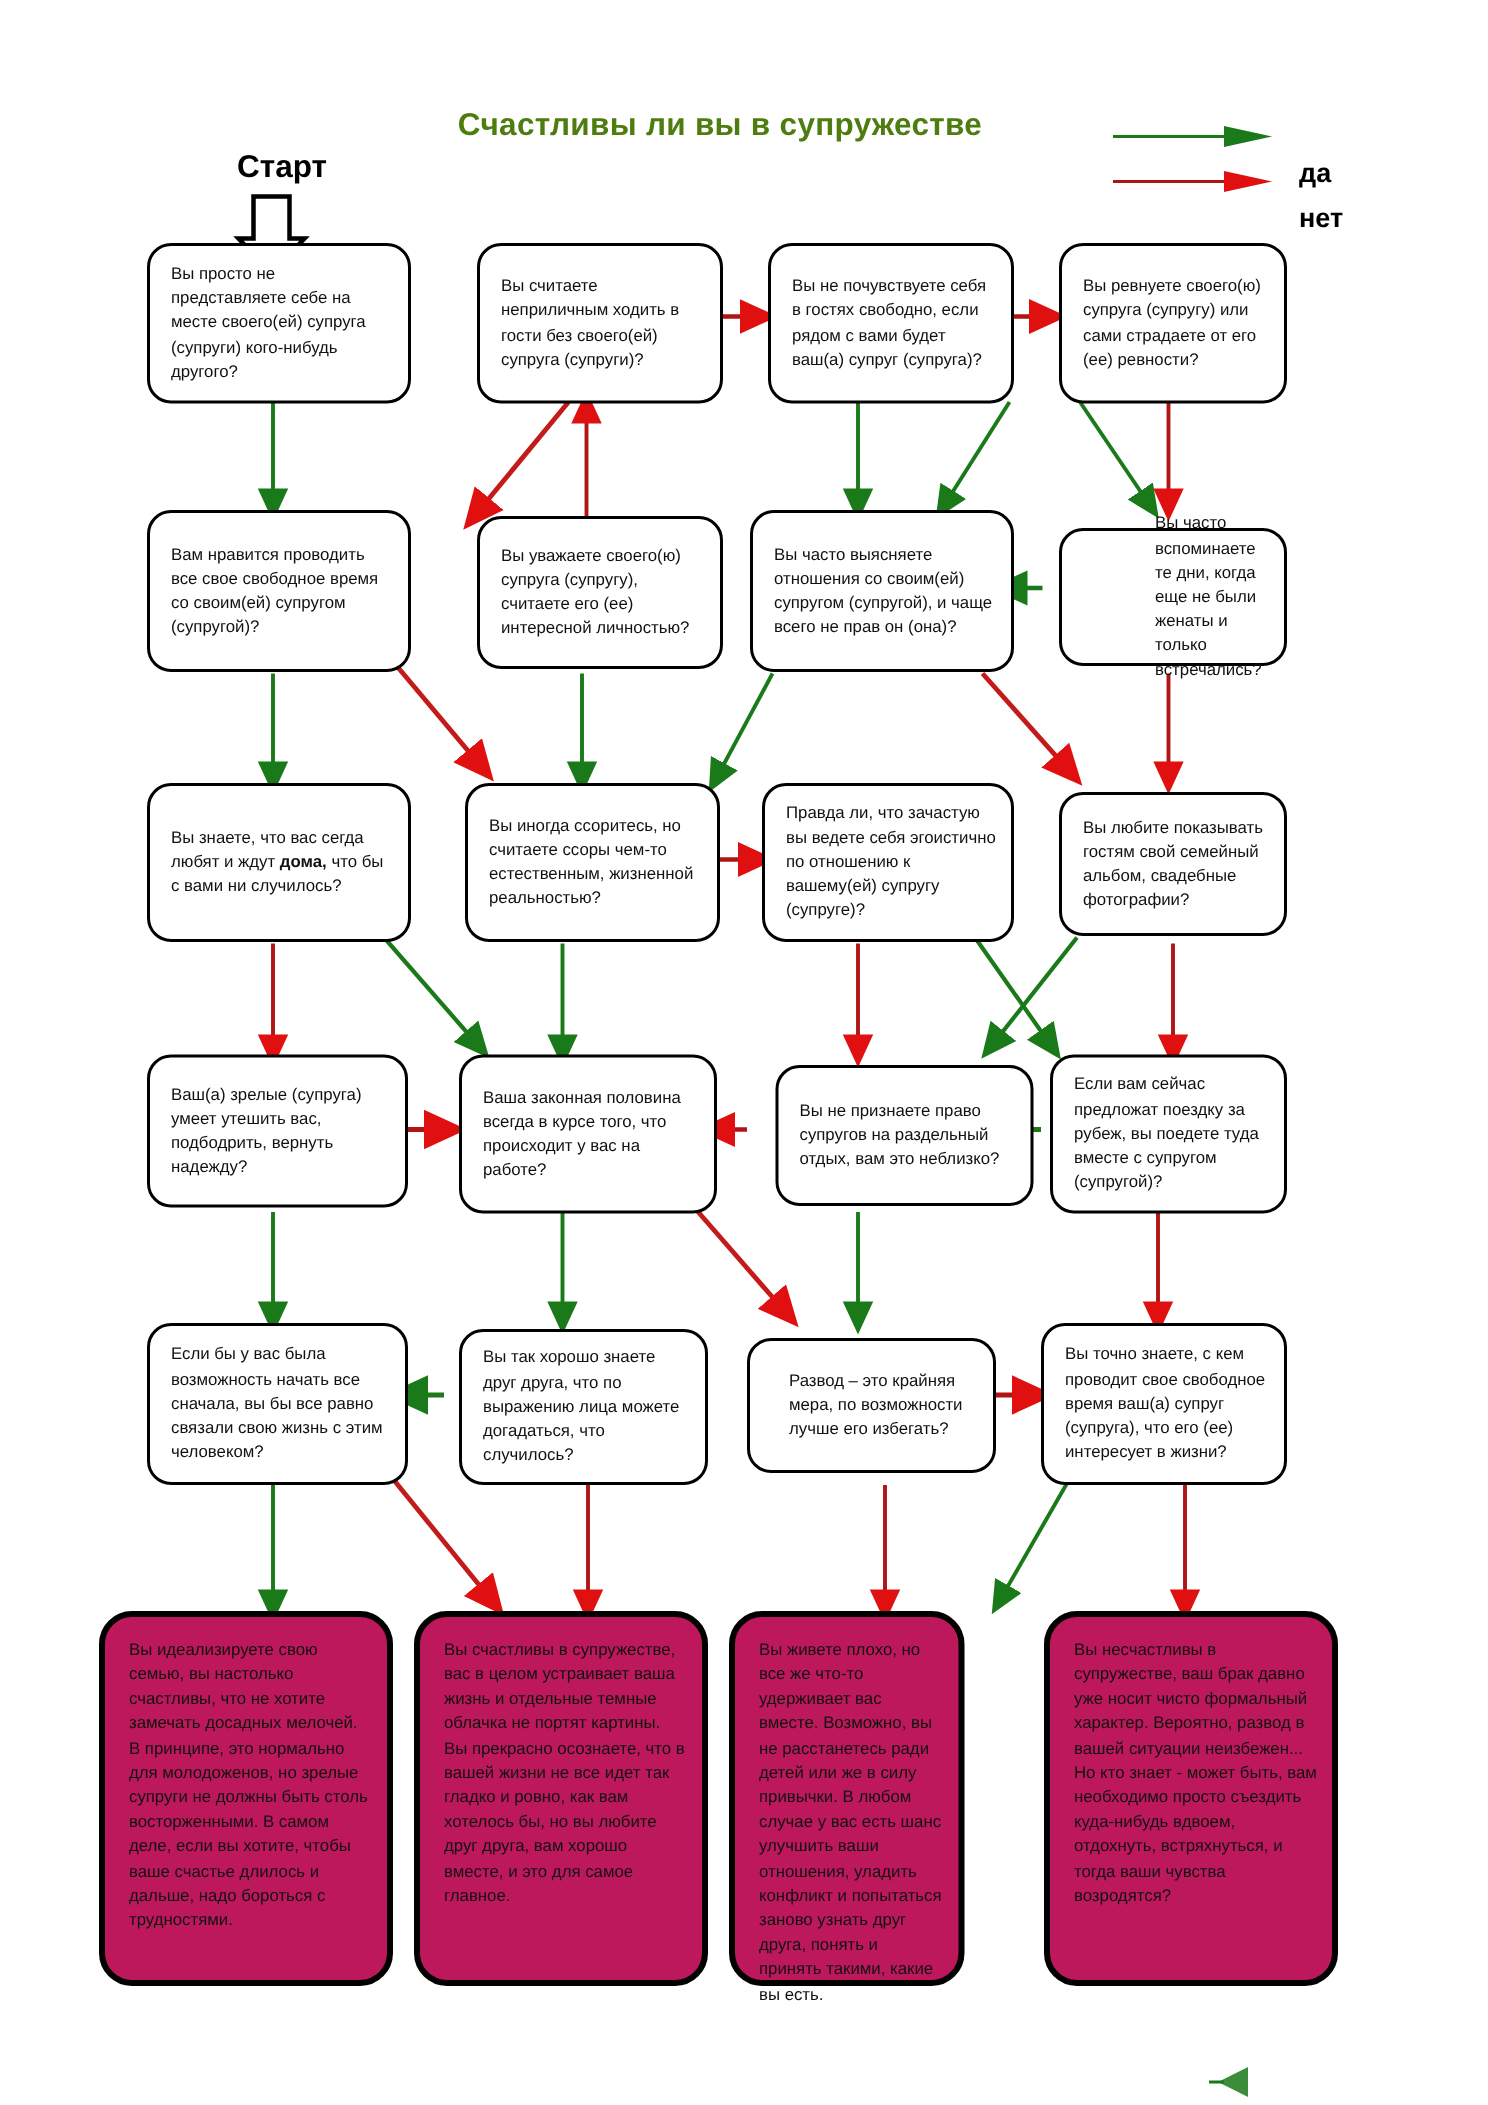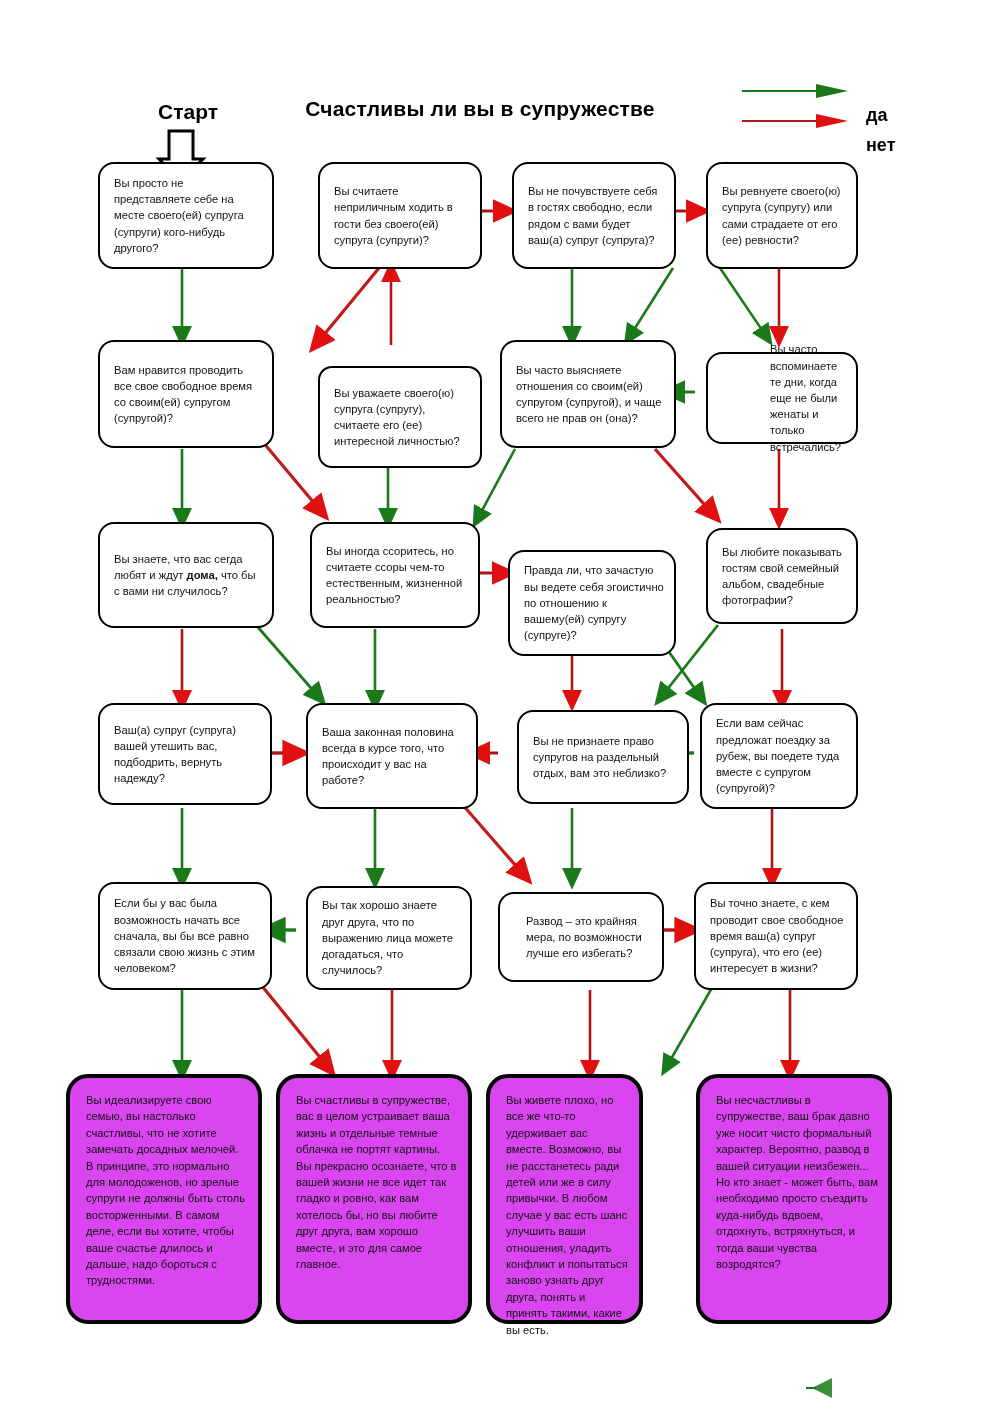--- a/index.html
+++ b/index.html
@@ -25,23 +25,22 @@
     z-index: 1;
   }
   .title {
     position: absolute;
     left: 180px;
     top: 72px;
     width: 600px;
     text-align: center;
     font-size: 21px;
     font-weight: bold;
-    color: #000000;
+    color: #4d7c0f;
     letter-spacing: 0.2px;
-    margin-top: 25px;
   }
   .start-label {
     position: absolute;
     left: 108px;
     top: 100px;
     width: 160px;
     text-align: center;
     font-size: 21px;
     font-weight: bold;
     color: #000000;
@@ -83,21 +82,21 @@
   .node .txt {
     padding: 0 10px 0 14px;
     font-size: 11.2px;
     line-height: 16.2px;
     color: #111111;
     width: 100%;
   }
   .result {
     position: absolute;
     box-sizing: border-box;
-    background: #d946ef;
+    background: #be185d;
     border: 4px solid #000000;
     border-radius: 22px;
     z-index: 2;
     display: flex;
     align-items: flex-start;
   }
   .result .txt {
     padding: 14px 10px 10px 16px;
     font-size: 11.2px;
     line-height: 16.4px;
@@ -299,45 +298,45 @@
   <div class="node" style="left:512px; top:162px; width:164px; height:107px;">
     <div class="txt">Вы не почувствуете себя в гостях свободно, если рядом с вами будет ваш(а) супруг (супруга)?</div>
   </div>
   <div class="node" style="left:706px; top:162px; width:152px; height:107px;">
     <div class="txt">Вы ревнуете своего(ю) супруга (супругу) или сами страдаете от его (ее) ревности?</div>
   </div>
 
   <div class="node" style="left:98px;  top:340px; width:176px; height:108px;">
     <div class="txt">Вам нравится проводить все свое свободное время со своим(ей) супругом (супругой)?</div>
   </div>
-  <div class="node" style="left:318px; top:366px; width:164px; height:102px;border-radius:14px;">
+  <div class="node" style="left:318px; top:344px; width:164px; height:102px;">
     <div class="txt">Вы уважаете своего(ю) супруга (супругу), считаете его (ее) интересной личностью?</div>
   </div>
   <div class="node" style="left:500px; top:340px; width:176px; height:108px;">
     <div class="txt">Вы часто выясняете отношения со своим(ей) супругом (супругой), и чаще всего не прав он (она)?</div>
   </div>
   <div class="node" style="left:706px; top:352px; width:152px; height:92px;padding-left:48px;">
     <div class="txt">Вы часто вспоминаете те дни, когда еще не были женаты и только встречались?</div>
   </div>
 
   <div class="node" style="left:98px;  top:522px; width:176px; height:106px;">
     <div class="txt"><span>Вы знаете,  что вас сегда любят и ждут </span><span class="bold-word">дома,</span><span> что бы  с вами ни случилось?</span></div>
   </div>
   <div class="node" style="left:310px; top:522px; width:170px; height:106px;">
     <div class="txt">Вы иногда ссоритесь, но считаете ссоры чем-то естественным, жизненной реальностью?</div>
   </div>
-  <div class="node" style="left:508px; top:522px; width:168px; height:106px;margin-top:28px;">
+  <div class="node" style="left:508px; top:522px; width:168px; height:106px;">
     <div class="txt">Правда ли, что зачастую вы ведете себя эгоистично по отношению к вашему(ей) супругу (супруге)?</div>
   </div>
   <div class="node" style="left:706px; top:528px; width:152px; height:96px;">
     <div class="txt">Вы любите показывать гостям свой семейный альбом, свадебные фотографии?</div>
   </div>
 
   <div class="node" style="left:98px;  top:703px; width:174px; height:102px;">
-    <div class="txt">Ваш(а) супруг (супруга) вашей утешить вас, подбодрить, вернуть надежду?</div>
+    <div class="txt">Ваш(а) зрелые (супруга) умеет утешить вас, подбодрить, вернуть надежду?</div>
   </div>
   <div class="node" style="left:306px; top:703px; width:172px; height:106px;">
     <div class="txt">Ваша законная половина всегда в курсе того, что происходит у вас на работе?</div>
   </div>
   <div class="node" style="left:517px; top:710px; width:172px; height:94px;">
     <div class="txt">Вы не признаете право супругов на раздельный отдых, вам это неблизко?</div>
   </div>
   <div class="node" style="left:700px; top:703px; width:158px; height:106px;">
     <div class="txt">Если вам сейчас предложат поездку за рубеж, вы поедете туда вместе с супругом (супругой)?</div>
   </div>

